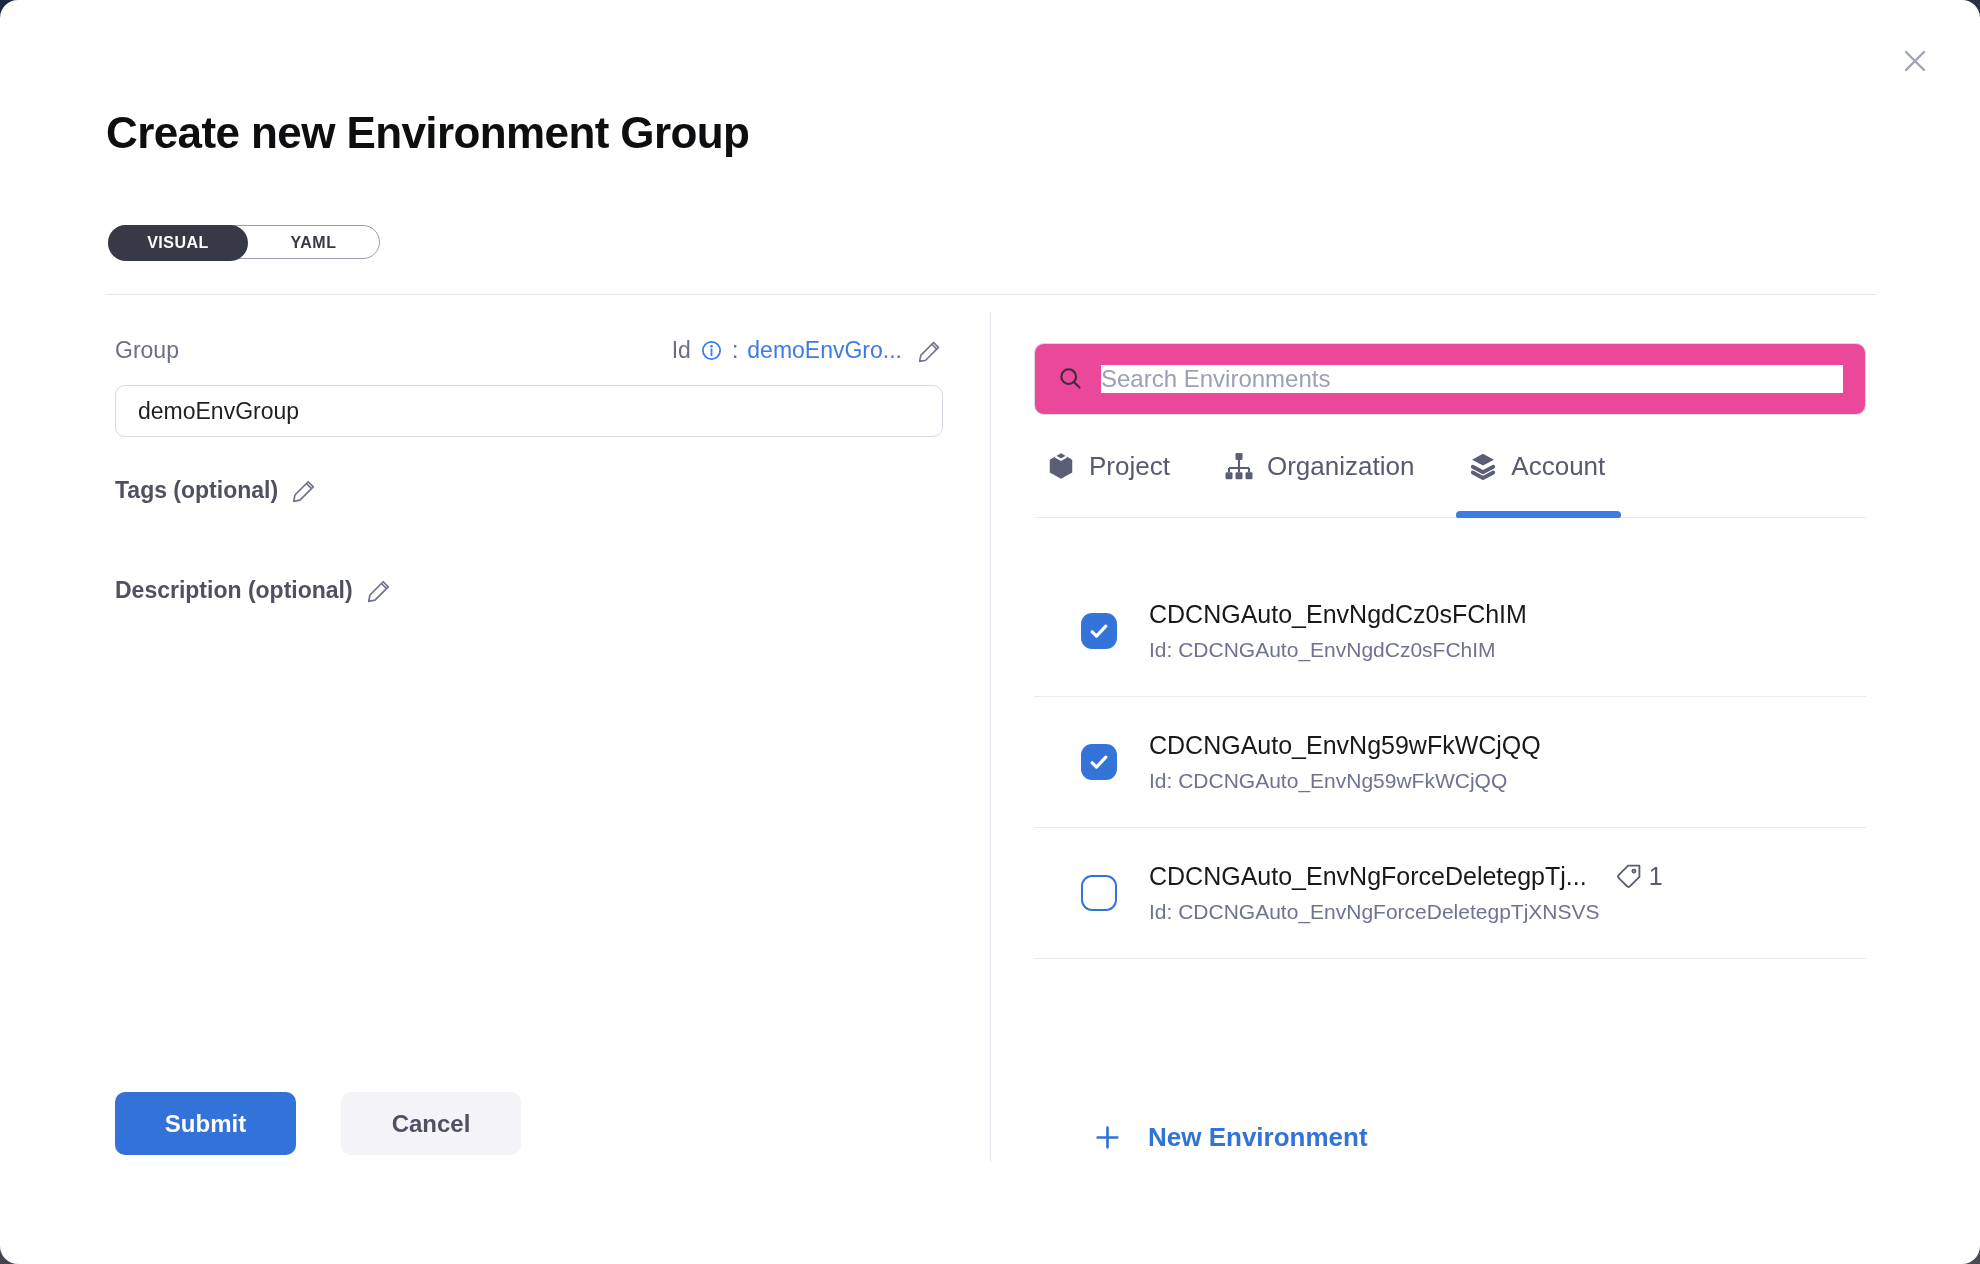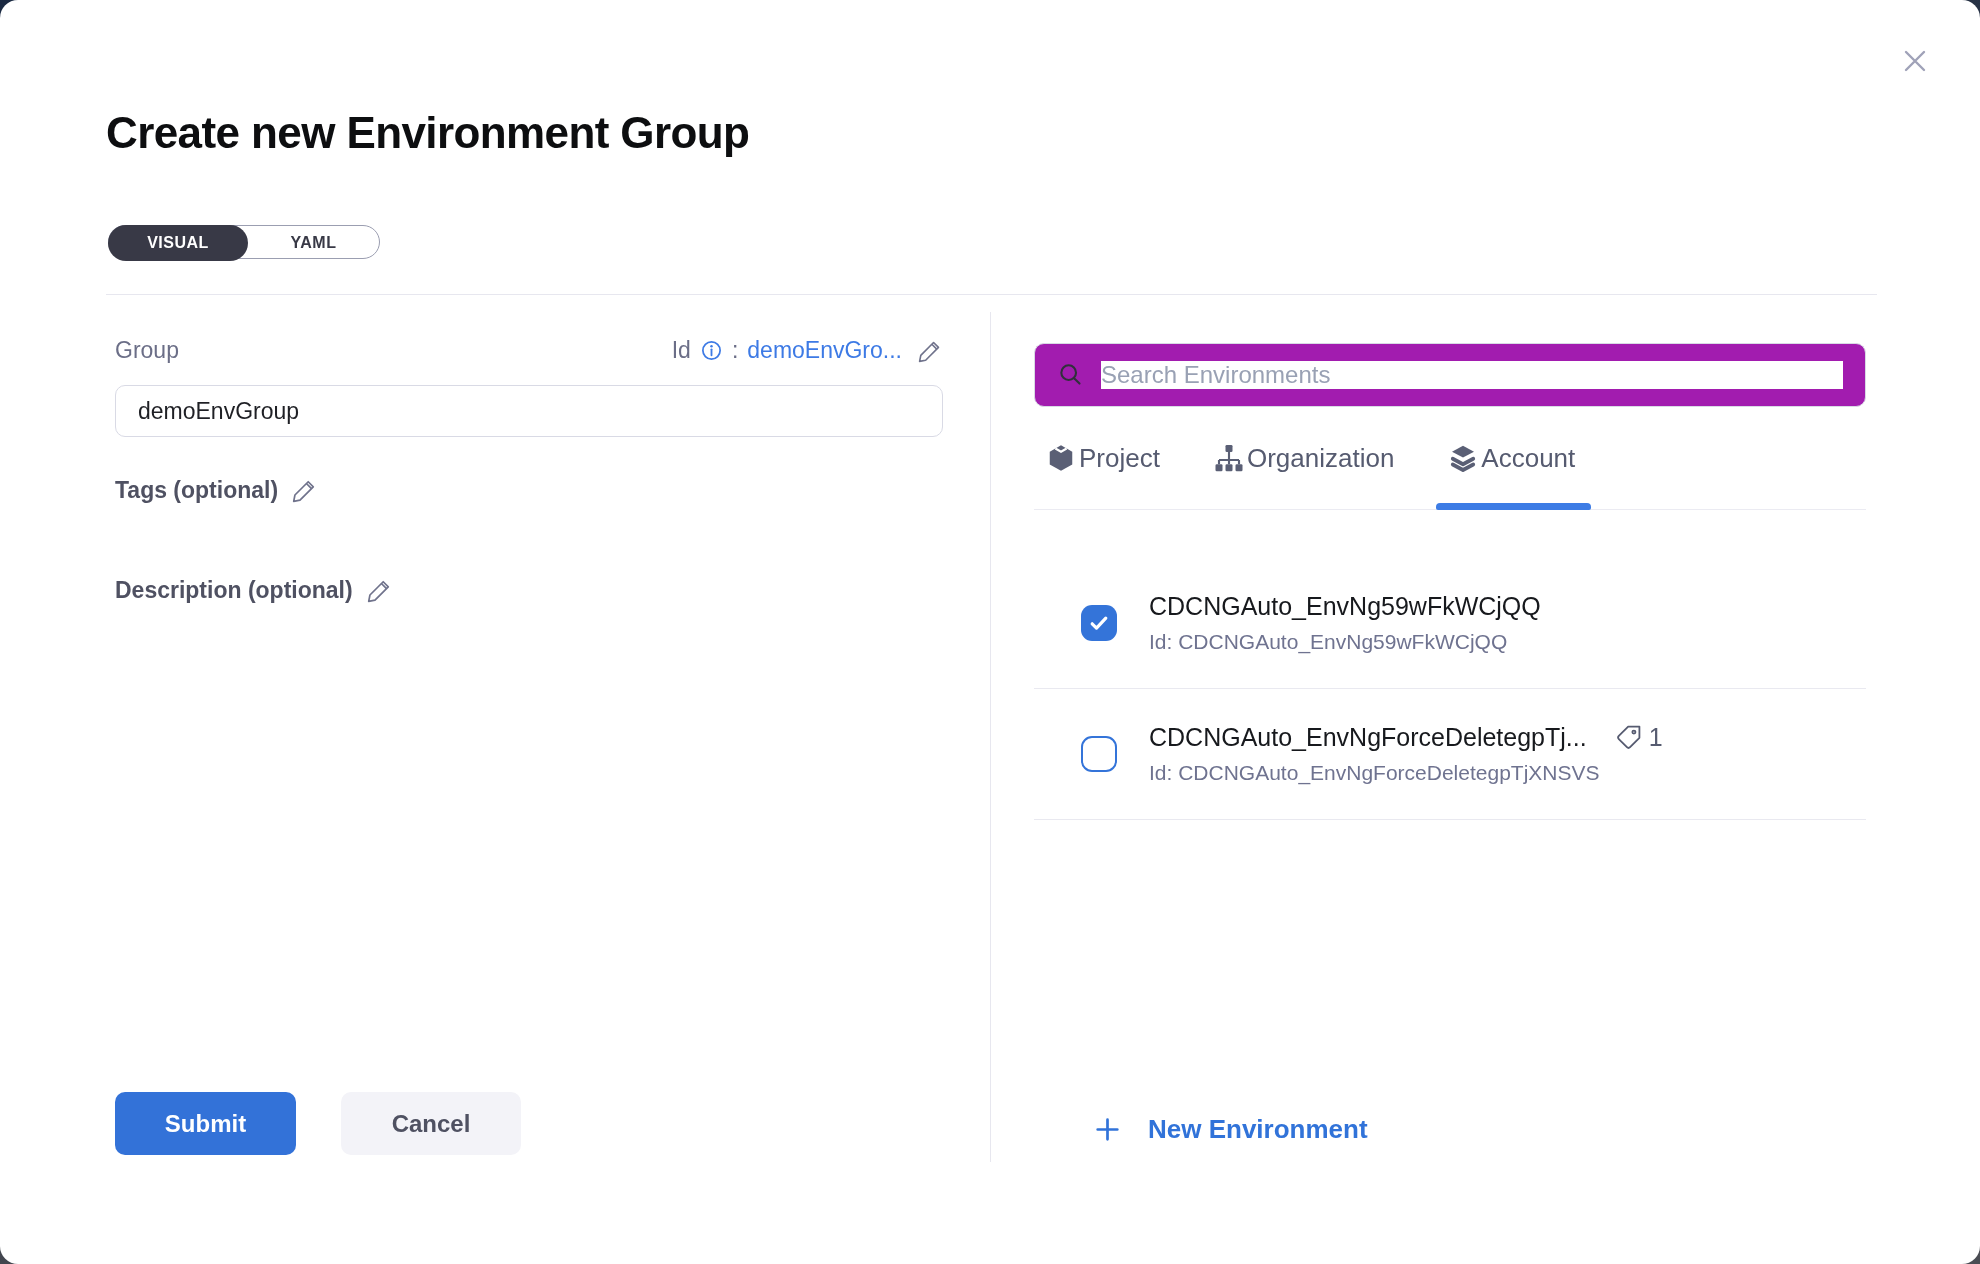--- a/index.html
+++ b/index.html
@@ -49,28 +49,28 @@
   .lbl-bold { font-size:23px; font-weight:700; color:#4F5162; }
   .pencil { cursor:pointer; }
   .btn-row { position:absolute; left:115px; top:1092px; display:flex; gap:45px; }
   .btn { height:63px; border:none; border-radius:10px; font-size:24px; font-weight:700;
          font-family:"Liberation Sans",sans-serif; cursor:pointer; }
   .btn-submit { width:181px; background:#3372D8; color:#FFFFFF;text-align:center; }
   .btn-cancel { width:180px; background:#F3F3F8; color:#4F5162; }
 
   
   .right-pane { position:absolute; left:1034px; top:343px; width:832px; }
-  .search-box { display:flex; align-items:center; gap:16px; height:64px;
-                border:1px solid #D9DAE5; border-radius:10px; padding:0 22px; background:#a21caf; }
+  .search-box { display:flex; align-items:center; gap:16px; height:72px;
+                border:1px solid #D9DAE5; border-radius:10px; padding:0 22px; background:#ec4899; }
   .search-box input { flex:1; border:none; outline:none; font-size:24px; color:#30313A;
                       font-family:"Liberation Sans",sans-serif; }
   .search-box input::placeholder { color:#99A1B4; }
   .scope-tabs { height:103px; display:flex; align-items:center; gap:54px; padding-left:12px;
                 border-bottom:1px solid #EBEBF2; }
-  .scope-tab { position:relative; height:100%; display:flex; align-items:center; gap:3px; cursor:pointer; }
+  .scope-tab { position:relative; height:100%; display:flex; align-items:center; gap:13px; cursor:pointer; }
   .scope-tab .tab-label { font-size:26px; color:#565B70; }
   .scope-tab.active::after { content:""; position:absolute; left:-12px; right:-16px; bottom:-1px;
                              height:7px; border-radius:4px 4px 2px 2px; background:#3D7CE5; }
   .env-list { height:541px; padding-top:48px; overflow:hidden; }
   .env-row { height:131px; display:flex; align-items:center; padding-left:47px;
              border-bottom:1px solid #E9E9F0; cursor:pointer; }
   .cbx { width:36px; height:36px; border-radius:11px; margin-right:32px; flex:none;
          display:flex; align-items:center; justify-content:center; cursor:pointer; }
   .cbx.checked { background:#3474D9; }
   .cbx.unchecked { background:#fff; border:2px solid #3474D9; }
@@ -209,20 +209,36 @@
         <div class="env-row">
     <div class="cbx checked" role="checkbox">
       <span class="icon">
         <svg width="24" height="24" viewBox="0 0 24 24" fill="none">
                 <path d="M5.2 12.8l4.3 4.3 9.3-10" stroke="#FFFFFF" stroke-width="3.2" stroke-linecap="round" stroke-linejoin="round"></path>
               </svg>
       </span>
     </div>
     <div class="env-text">
       <div class="env-name-line">
+        <span class="env-name">CDCNGAuto_EnvNgdCz0sFChIM</span>
+
+      </div>
+      <span class="env-id">Id: CDCNGAuto_EnvNgdCz0sFChIM</span>
+    </div>
+  </div>
+        <div class="env-row">
+    <div class="cbx checked" role="checkbox">
+      <span class="icon">
+        <svg width="24" height="24" viewBox="0 0 24 24" fill="none">
+                <path d="M5.2 12.8l4.3 4.3 9.3-10" stroke="#FFFFFF" stroke-width="3.2" stroke-linecap="round" stroke-linejoin="round"></path>
+              </svg>
+      </span>
+    </div>
+    <div class="env-text">
+      <div class="env-name-line">
         <span class="env-name">CDCNGAuto_EnvNg59wFkWCjQQ</span>
 
       </div>
       <span class="env-id">Id: CDCNGAuto_EnvNg59wFkWCjQQ</span>
     </div>
   </div>
         <div class="env-row">
     <div class="cbx unchecked" role="checkbox">
       <span class="icon">
         

